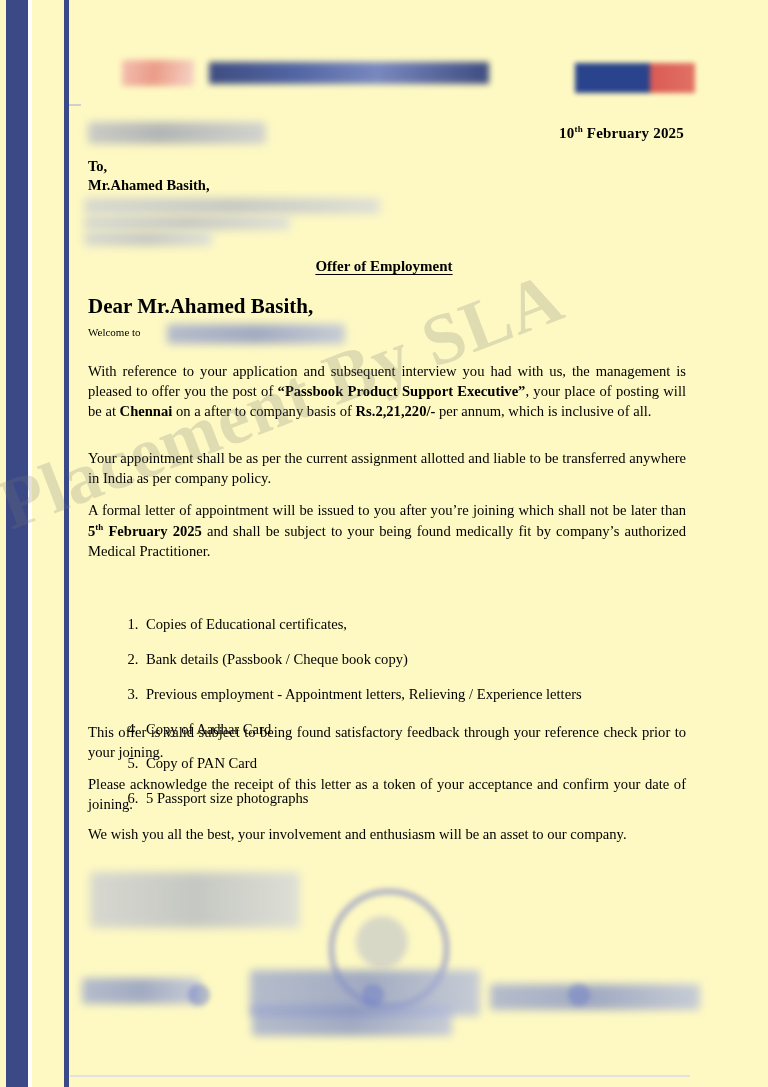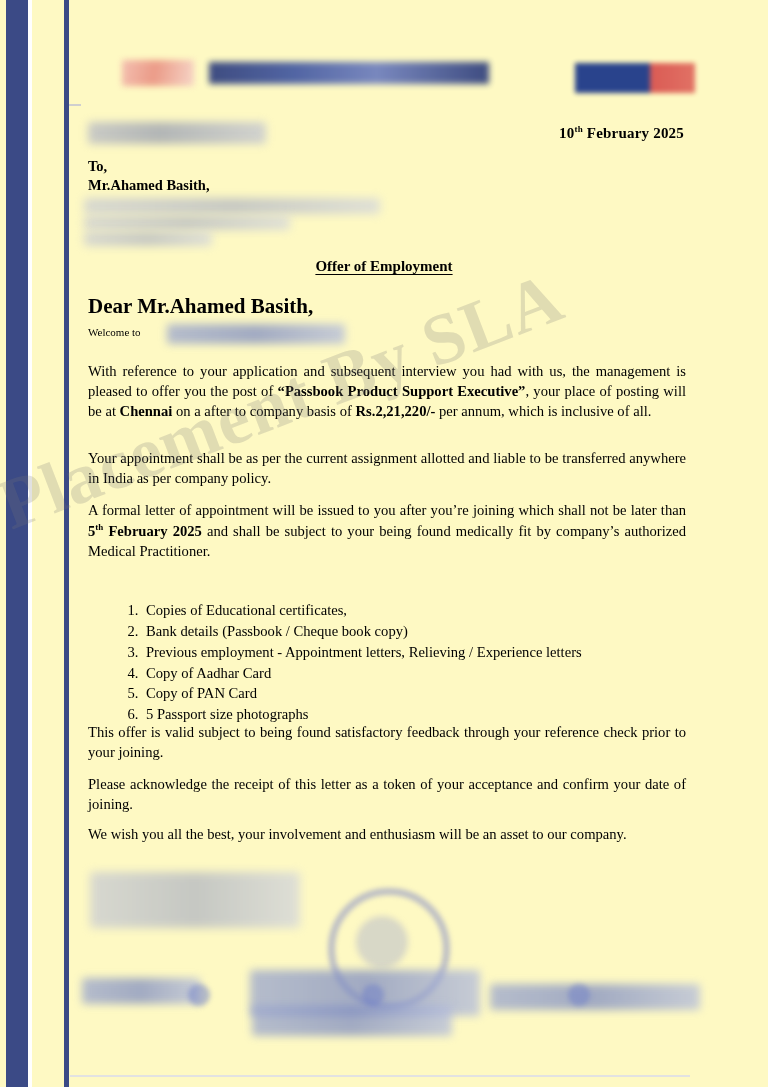--- a/index.html
+++ b/index.html
@@ -185,21 +185,21 @@
 
   ol.docs {
     position: absolute;
     left: 108px;
     top: 600px;
     margin: 0;
     padding-left: 34px;
     font-size: 14.6px;
     line-height: 1.43;
   }
-  ol.docs li { padding-left: 4px; }
+  ol.docs li { padding-left: 4px; margin-top: 14px; }
 
   b, .b { font-weight: bold; }
   sup { font-size: 9px; }
 
   
   .watermark {
     position: absolute;
     left: 40px;
     top: 330px;
     width: 700px;

